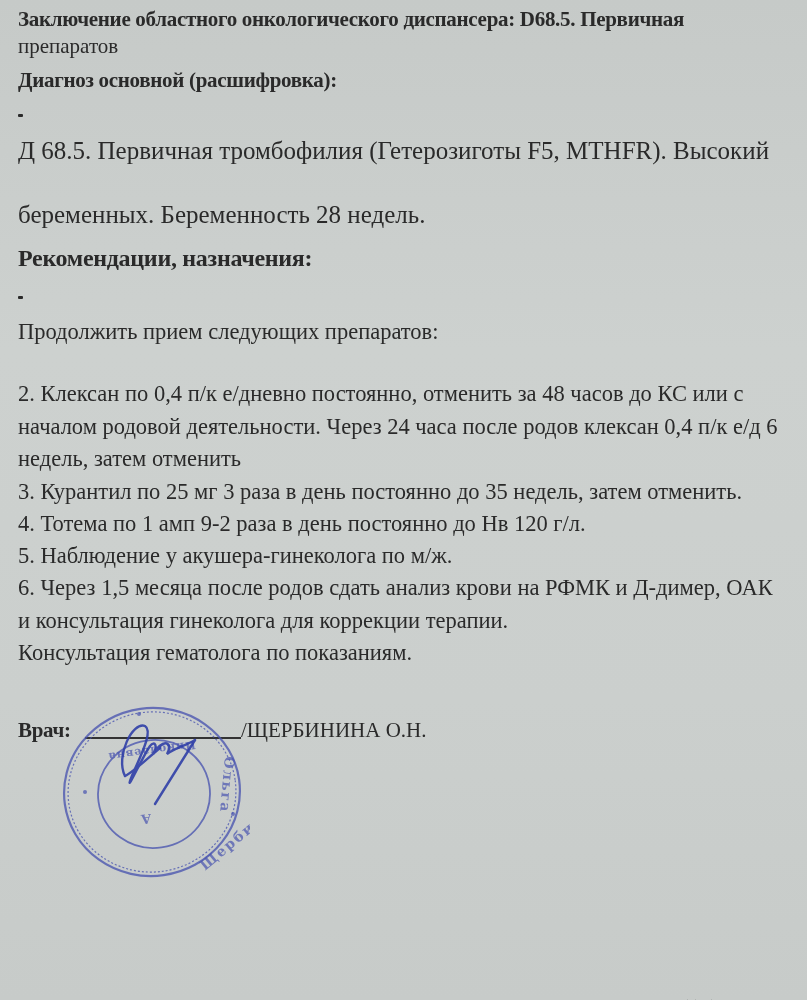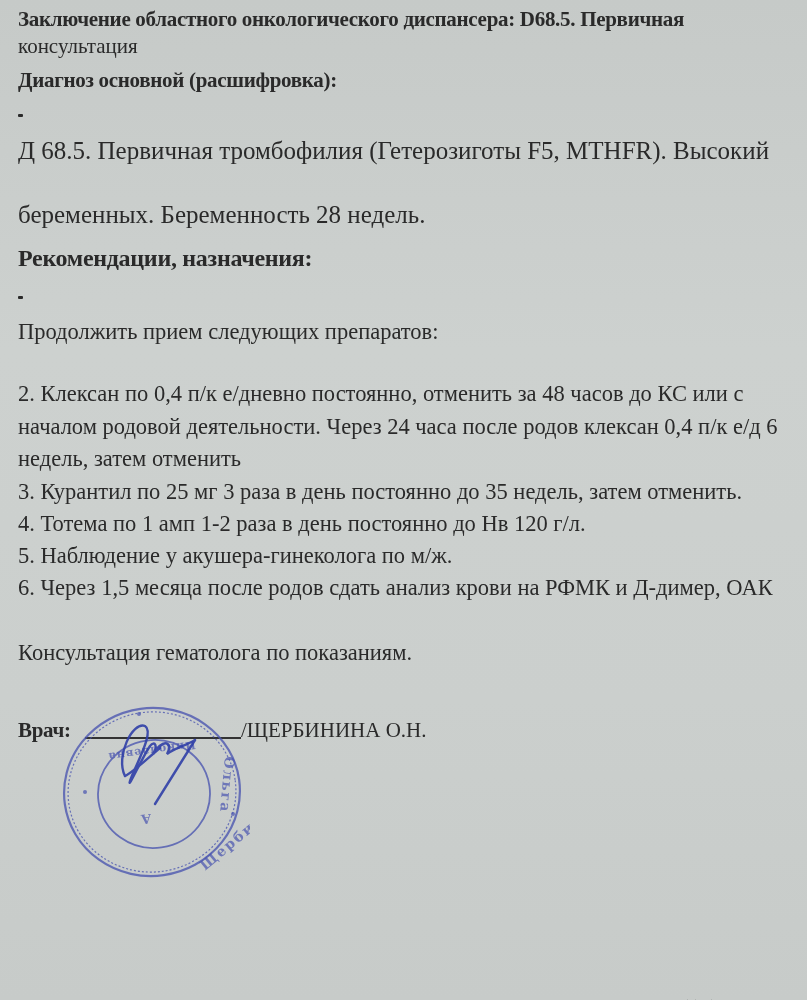--- a/index.html
+++ b/index.html
@@ -67,40 +67,41 @@
       width: 50px;
       height: 12px;
     }
   </style>
 </head>
 <body>
 
 <div class="page">
 
   <div class="line bold f21" style="top:1px;">Заключение областного онкологического диспансера: D68.5. Первичная</div>
-  <div class="line f21" style="top:28px;">консультация</div>
+  <div class="line f21" style="top:28px;">препаратов</div>
 
   <div class="line bold f21" style="top:62px;">Диагноз основной (расшифровка):</div>
   <div class="dash" style="top:106px;"></div>
 
   <div class="line f25" style="top:130px;font-family:Liberation Serif, serif;">Д 68.5. Первичная тромбофилия (Гетерозиготы F5, MTHFR). Высокий</div>
   <div class="line f25" style="top:194px;">беременных. Беременность 28 недель.</div>
 
   <div class="line bold f20" style="top:238px;">Рекомендации, назначения:</div>
   <div class="dash" style="top:288px;"></div>
 
   <div class="line f22" style="top:313px;">Продолжить прием следующих препаратов:</div>
 
   <div class="line f22" style="top:375px;">2. Клексан по 0,4 п/к е/дневно постоянно, отменить за 48 часов до КС или с</div>
   <div class="line f22" style="top:408px;">началом родовой деятельности. Через 24 часа после родов клексан 0,4 п/к е/д 6</div>
   <div class="line f22" style="top:440px;">недель, затем отменить</div>
   <div class="line f22" style="top:473px;">3. Курантил по 25 мг 3 раза в день постоянно до 35 недель, затем отменить.</div>
-  <div class="line f22" style="top:505px;">4. Тотема по 1 амп 1-2 раза  в день постоянно до Нв 120 г/л.</div>
+  <div class="line f22" style="top:505px;">4. Тотема по 1 амп 9-2 раза  в день постоянно до Нв 120 г/л.</div>
   <div class="line f22" style="top:537px;">5. Наблюдение у акушера-гинеколога по м/ж.</div>
   <div class="line f22" style="top:569px;">6. Через 1,5 месяца после родов сдать анализ крови на РФМК и Д-димер, ОАК</div>
+  <div class="line f22" style="top:602px;">и консультация гинеколога для коррекции терапии.</div>
   <div class="line f22" style="top:634px;">Консультация гематолога по показаниям.</div>
 
   <div class="line bold f21" style="top:712px;">Врач:</div>
   <div class="signature-line"></div>
   <div class="line f21" style="top:712px; left:241px;text-align:right;">/ЩЕРБИНИНА О.Н.</div>
 
   <div class="stamp">
     <svg width="195" height="190" viewBox="0 0 195 190">
       <defs>
         <path id="outerArc" d="M 97 178 m -80 -80 a 80 80 0 1 0 160 0 a 80 80 0 1 0 -160 0"></path>

